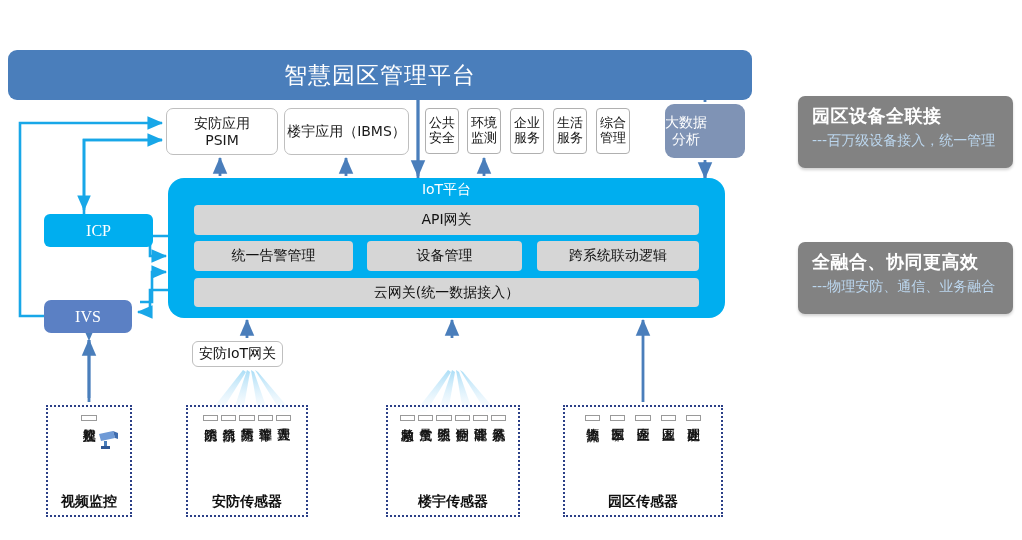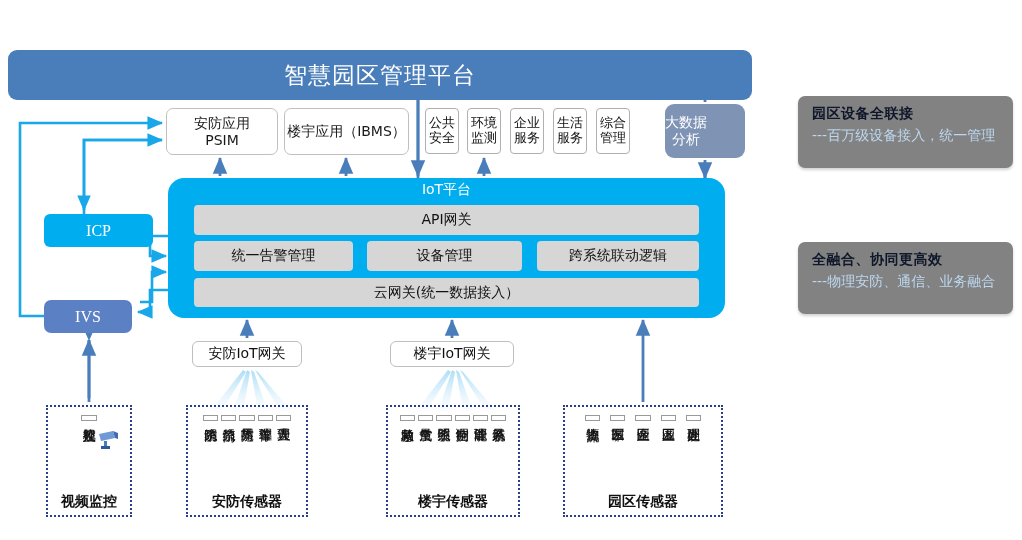--- a/index.html
+++ b/index.html
@@ -86,21 +86,21 @@
     font-size:16px;display:flex;align-items:center;justify-content:center;
     font-family:"Liberation Serif","DejaVu Serif",serif;
   }
 
   
   .gw{
     background:#ffffff;border:1px solid #bfbfbf;border-radius:6px;
     font-size:14px;color:#111;height:26px;
     display:flex;align-items:center;justify-content:center;
   }
-  .gw-sec{left:192px;top:341px;width:110px;}
+  .gw-sec{left:192px;top:341px;width:91px;}
   .gw-bld{left:390px;top:341px;width:124px;}
 
   
   .grp{
     border:2px dotted #2b3f87;background:transparent;
   }
   .grp-inner{
     position:absolute;left:0;right:0;top:8px;bottom:26px;
     display:flex;justify-content:center;align-items:flex-start;gap:3px;
   }
@@ -122,21 +122,21 @@
   .g-video .grp-inner{align-items:flex-start;gap:6px;}
 
   
   .feat{
     left:798px;top:0;width:215px;height:72px;
     background:#828282;border-radius:7px;
     box-shadow:0 2px 3px rgba(0,0,0,0.18);
     padding:9px 0 0 14px;box-sizing:border-box;
   }
   .feat-1{top:96px;} .feat-2{top:242px;} .feat-3{top:392px;}
-  .feat-h{color:#0f172a;font-size:14px;font-weight:bold;line-height:1.25;letter-spacing:0.5px;}
+  .feat-h{color:#ffffff;font-size:18px;font-weight:bold;line-height:1.25;letter-spacing:0.5px;}
   .feat-s{color:#bcd7ef;font-size:14px;margin-top:4px;line-height:1.2;}
 
   .cam-icon{position:absolute;left:96px;top:430px;width:26px;height:22px;}
 </style>
 </head>
 <body>
 
 <div id="stage">
 
   <svg id="wires" viewBox="0 0 1022 540">
@@ -244,21 +244,20 @@
     <div class="iot-band band-s0">统一告警管理</div>
     <div class="iot-band band-s1">设备管理</div>
     <div class="iot-band band-s2">跨系统联动逻辑</div>
     <div class="iot-band band-bottom">云网关(统一数据接入）</div>
   </div>
 
   <div class="node icp">ICP</div>
   <div class="node ivs">IVS</div>
 
   <div class="node gw gw-sec">安防IoT网关</div>
-  <div class="node gw gw-bld">楼宇IoT网关</div>
 
   <svg class="cam-icon" viewBox="0 0 26 22">
     <path d="M3,4 L17,1 L19,8 L5,11 z" fill="#6f9ad6"></path>
     <path d="M17,1 L22,3 L22,9 L19,8 z" fill="#3f6cae"></path>
     <rect x="8" y="11" width="3" height="6" fill="#4a7ebb"></rect>
     <rect x="5" y="16" width="9" height="3" fill="#2f5896"></rect>
   </svg>
 
   <div class="node grp g-video">
     <div class="grp-inner">

